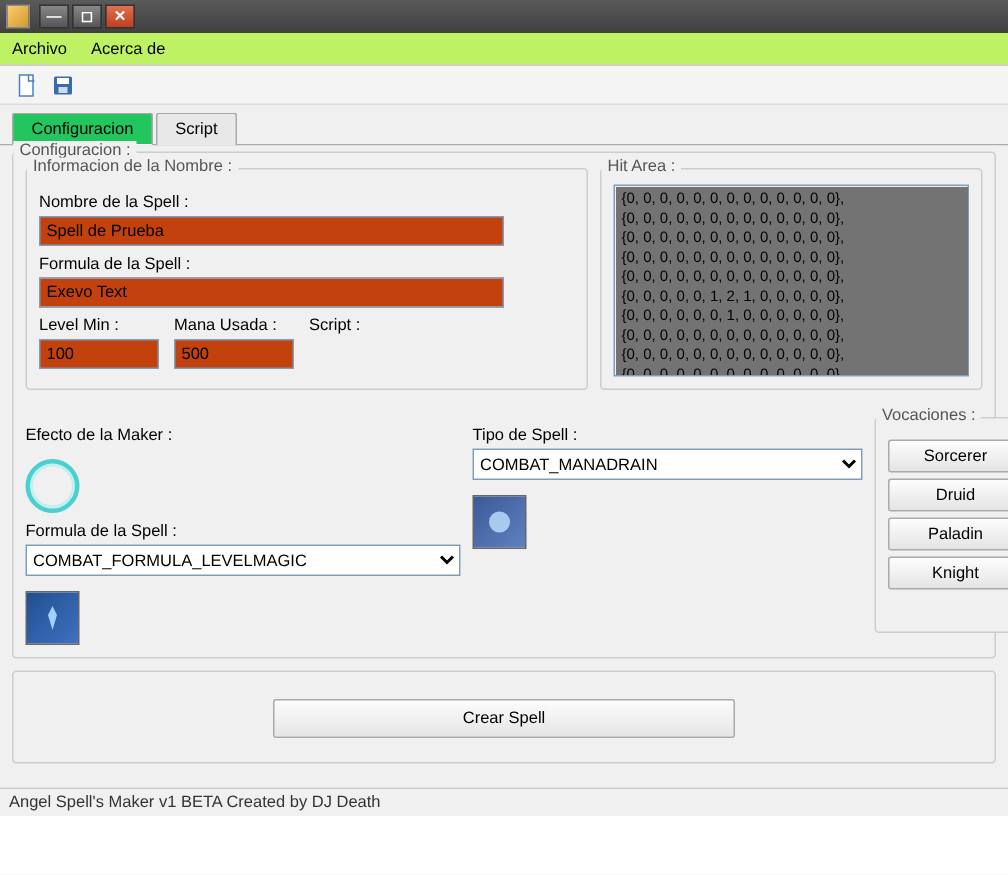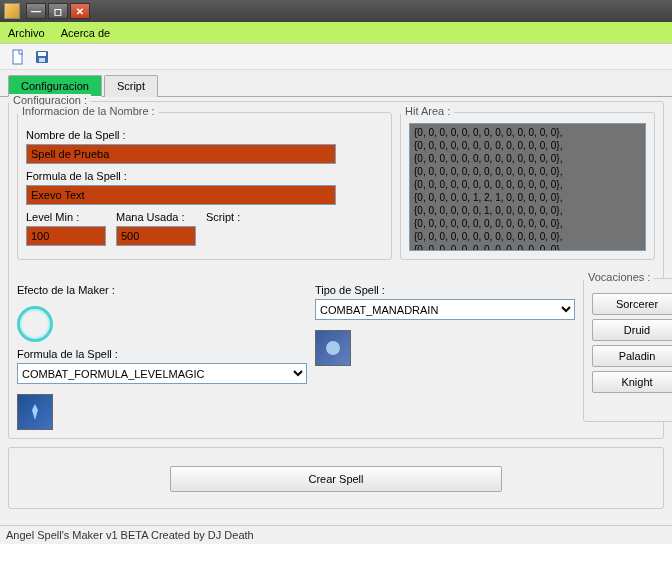--- a/index.html
+++ b/index.html
@@ -56,21 +56,21 @@
 .sel-mid { width: 260px; }
 
 .effect-icon { width: 36px; height: 36px; margin-top: 10px; }
 .ring-icon { width: 36px; height: 36px; border: 3px solid #4ad0d0; border-radius: 50%; box-shadow: 0 0 0 2px #c0f0f0 inset; }
 .img-icon { width: 36px; height: 36px; background: linear-gradient(135deg,#3a5a9a,#6080c0); border: 1px solid #666; display:flex; align-items:center; justify-content:center; }
 .img-icon.blue2 { background: linear-gradient(135deg,#205090,#4070c0); }
 
 .voc-group button { width: 90px; height: 22px; margin: 4px 0; background: linear-gradient(#fdfdfd,#e4e4e4); border: 1px solid #aaa; border-radius: 2px; cursor: pointer; display:block; }
 
 .crear-row { text-align: center; padding: 8px 0; }
-.crear-btn { width: 332px; height: 26px; background: linear-gradient(#fdfdfd,#e4e4e4); border: 1px solid #aaa; border-radius: 2px; cursor: pointer; }
+.crear-btn { width: 308px; height: 26px; background: linear-gradient(#fdfdfd,#e4e4e4); border: 1px solid #aaa; border-radius: 2px; cursor: pointer; }
 
 .statusbar { border-top: 1px solid #ccc; padding: 3px 6px; background: #f0f0f0; color: #333; }
 </style>
 </head>
 <body>
 
 <div class="titlebar">
   <div class="app-icon"></div>
   <div class="win-btns">
     <div class="win-btn">—</div>

